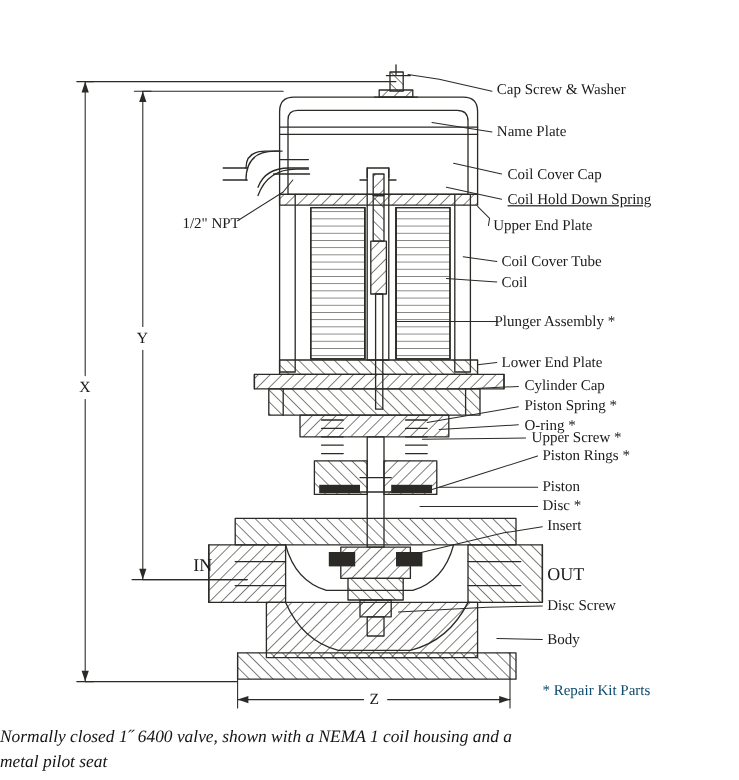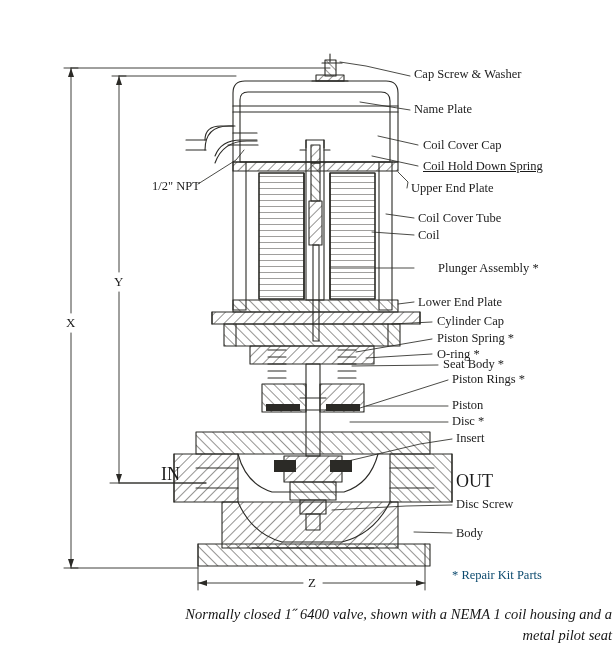--- a/index.html
+++ b/index.html
@@ -39,30 +39,30 @@
   .dim-label {
     position: absolute;
     font-family: "Liberation Serif", serif;
     font-size: 13px;
     color: #1b1b1b;
     white-space: nowrap;
   }
   .port-label {
     position: absolute;
     font-family: "Liberation Serif", serif;
-    font-size: 18px;
+    font-size: 15px;
     color: #1b1b1b;
     white-space: nowrap;
   }
   #caption {
     position: absolute;
     left: 0;
     top: 572px;
     width: 612px;
-    text-align: right;
+    text-align: left;
     font-family: "Liberation Serif", serif;
     font-style: italic;
     font-size: 14.5px;
     line-height: 1.45;
     color: #151515;
   }
   .footnote {
     position: absolute;
     font-family: "Liberation Serif", serif;
     font-size: 12.5px;
@@ -251,26 +251,26 @@
     </g>
   </svg>
 
   <div class="callout-label" style="left:414px; top:36px;">Cap Screw &amp; Washer</div>
   <div class="callout-label" style="left:414px; top:71px;">Name Plate</div>
   <div class="callout-label" style="left:423px; top:107px;">Coil Cover Cap</div>
   <div class="callout-label" style="left:423px; top:128px;text-decoration:underline;">Coil Hold Down Spring</div>
   <div class="callout-label" style="left:411px; top:150px;">Upper End Plate</div>
   <div class="callout-label" style="left:418px; top:180px;">Coil Cover Tube</div>
   <div class="callout-label" style="left:418px; top:197px;">Coil</div>
-  <div class="callout-label" style="left:438px; top:230px;text-align:center;">Plunger Assembly *</div>
+  <div class="callout-label" style="left:412px; top:230px;text-align:center;">Plunger Assembly *</div>
   <div class="callout-label" style="left:418px; top:264px;">Lower End Plate</div>
   <div class="callout-label" style="left:437px; top:283px;">Cylinder Cap</div>
   <div class="callout-label" style="left:437px; top:300px;">Piston Spring *</div>
   <div class="callout-label" style="left:437px; top:316px;">O-ring *</div>
-  <div class="callout-label" style="left:443px; top:326px;">Seat Body *</div>
+  <div class="callout-label" style="left:443px; top:326px;">Upper Screw *</div>
   <div class="callout-label" style="left:452px; top:341px;">Piston Rings *</div>
   <div class="callout-label" style="left:452px; top:367px;">Piston</div>
   <div class="callout-label" style="left:452px; top:383px;">Disc *</div>
   <div class="callout-label" style="left:456px; top:400px;">Insert</div>
   <div class="callout-label" style="left:456px; top:466px;">Disc Screw</div>
   <div class="callout-label" style="left:456px; top:495px;">Body</div>
   <div class="callout-label" style="left:152px; top:148px;">1/2" NPT</div>
 
   <div class="dim-label" style="left:66px; top:283px;">X</div>
   <div class="dim-label" style="left:114px; top:242px;">Y</div>

